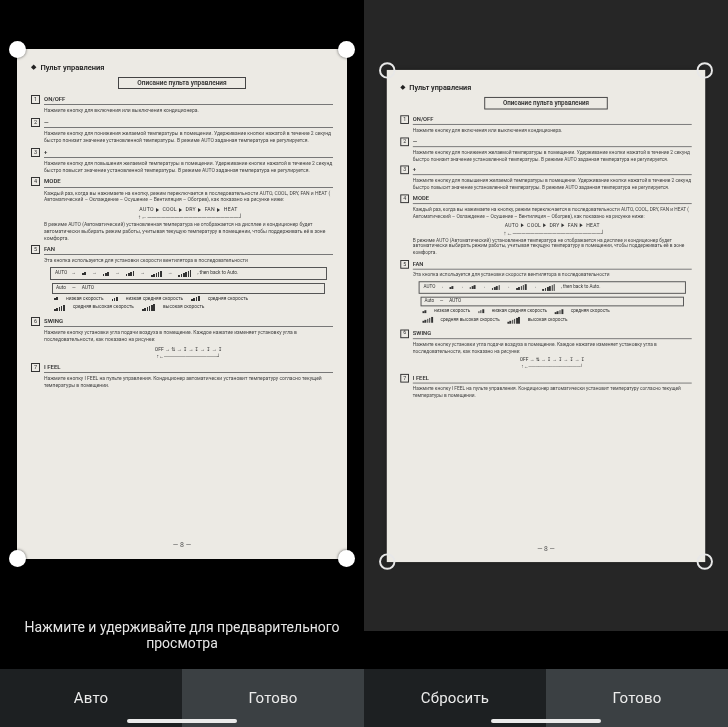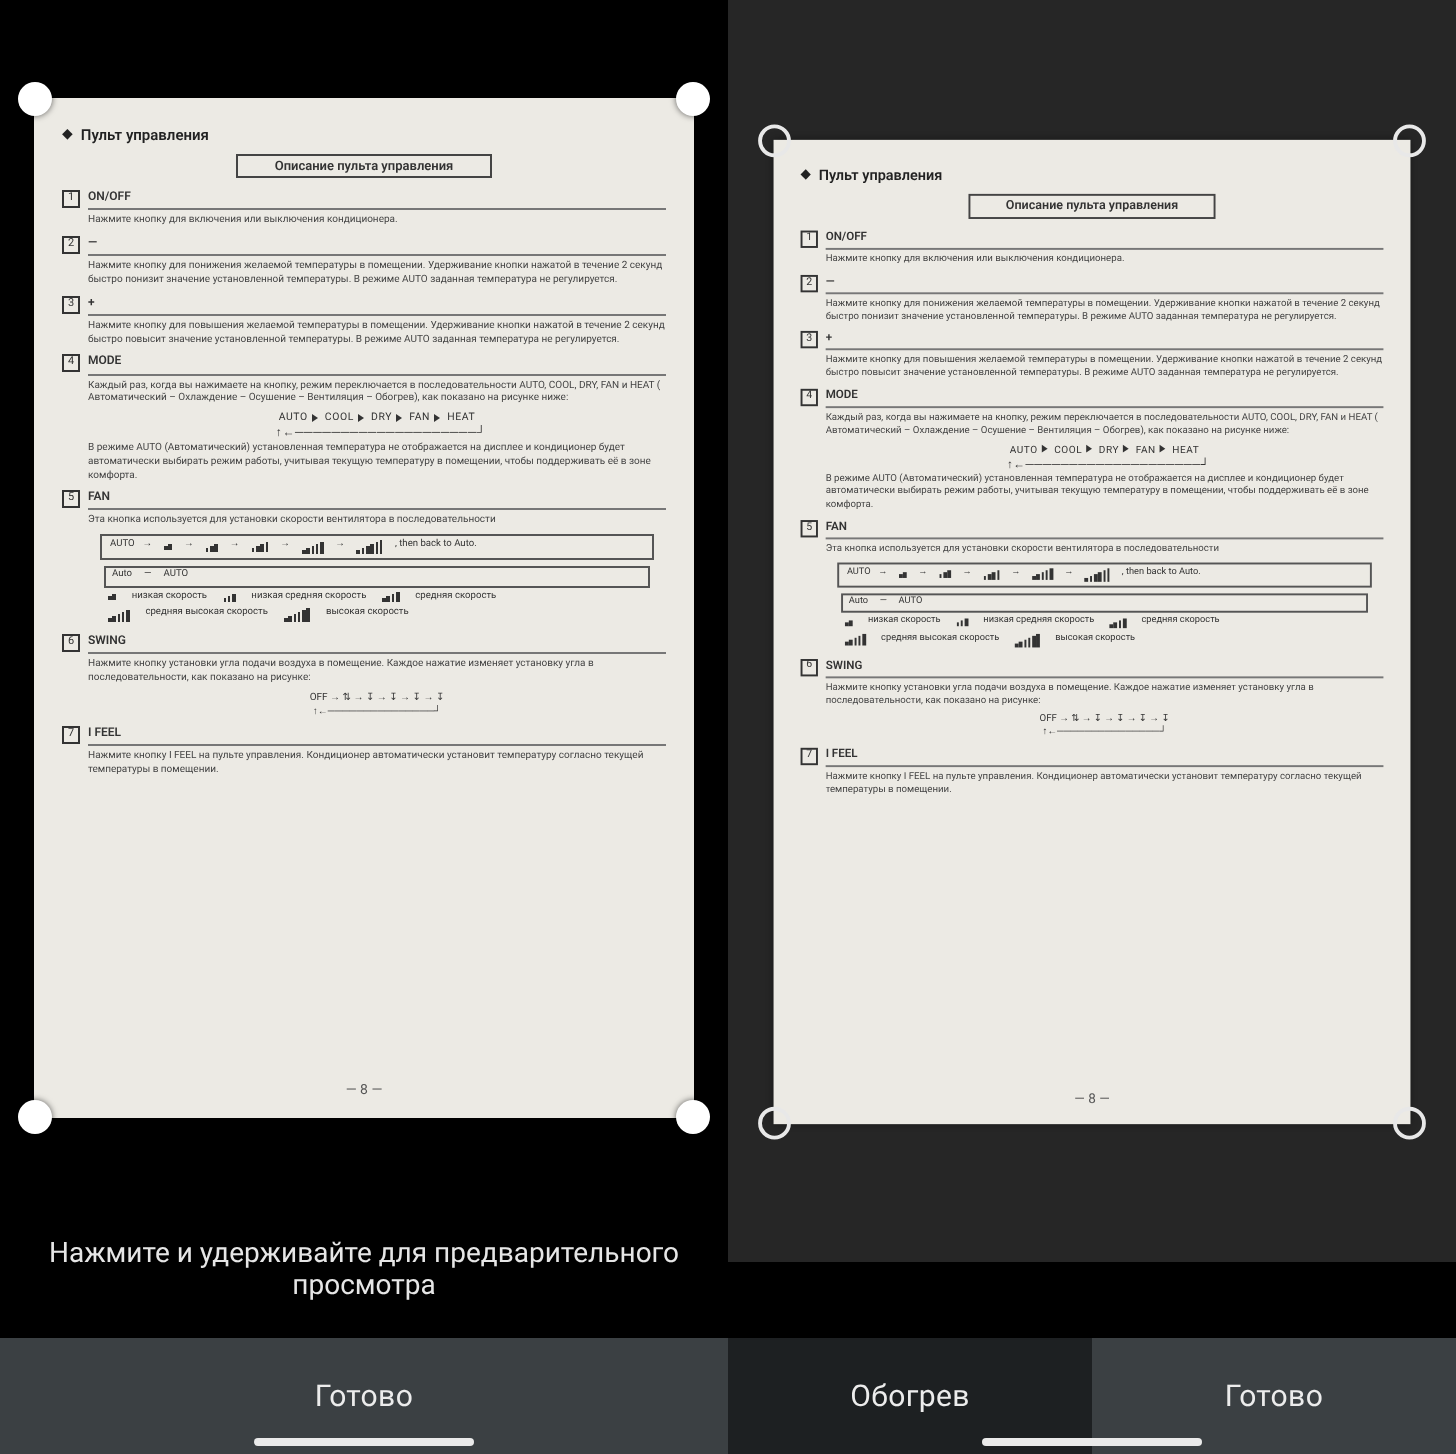--- a/index.html
+++ b/index.html
@@ -239,20 +239,21 @@
           <div class="page-num">— 8 —</div>
         </div>
         <div class="handle h-tl"></div>
         <div class="handle h-tr"></div>
         <div class="handle h-bl"></div>
         <div class="handle h-br"></div>
       </div>
     </div>
     <div class="hint">Нажмите и удерживайте для предварительного просмотра</div>
     <div class="toolbar">
+      <div class="btn">Авто</div>
       <div class="btn primary">Готово</div>
     </div>
     <div class="home-ind"></div>
   </div>
 
   <div class="pane right">
     <div class="doc-area">
       <div class="page-frame">
         <div class="page">
           <div class="header-row">
@@ -409,19 +410,19 @@
           <div class="page-num">— 8 —</div>
         </div>
         <div class="handle hollow h-tl"></div>
         <div class="handle hollow h-tr"></div>
         <div class="handle hollow h-bl"></div>
         <div class="handle hollow h-br"></div>
       </div>
     </div>
     <div class="hint-spacer"></div>
     <div class="toolbar">
-      <div class="btn">Обогрев</div>
+      <div class="btn">Сбросить</div>
       <div class="btn primary">Готово</div>
     </div>
     <div class="home-ind"></div>
   </div>
 
 </div>
 
 </body></html>

